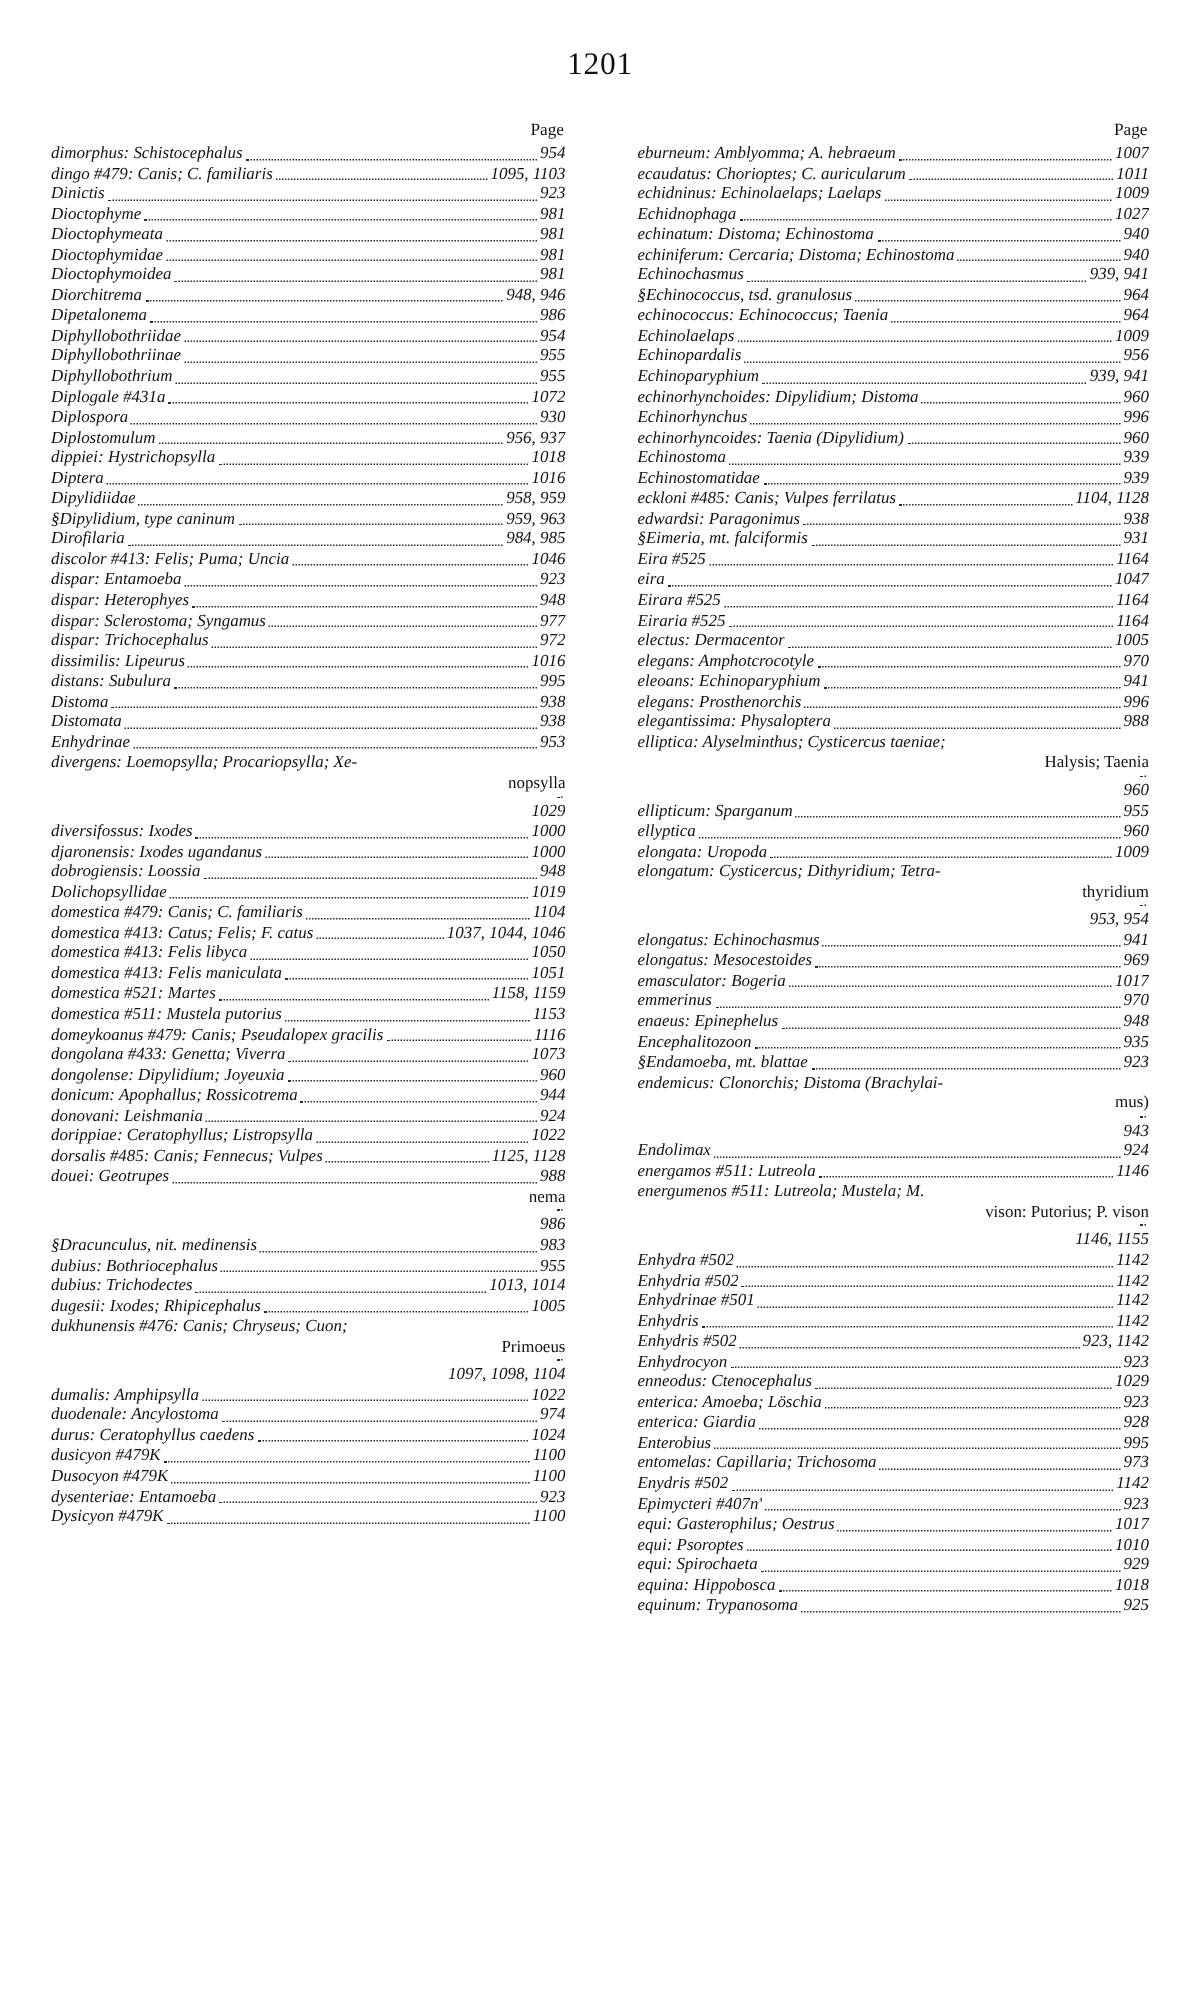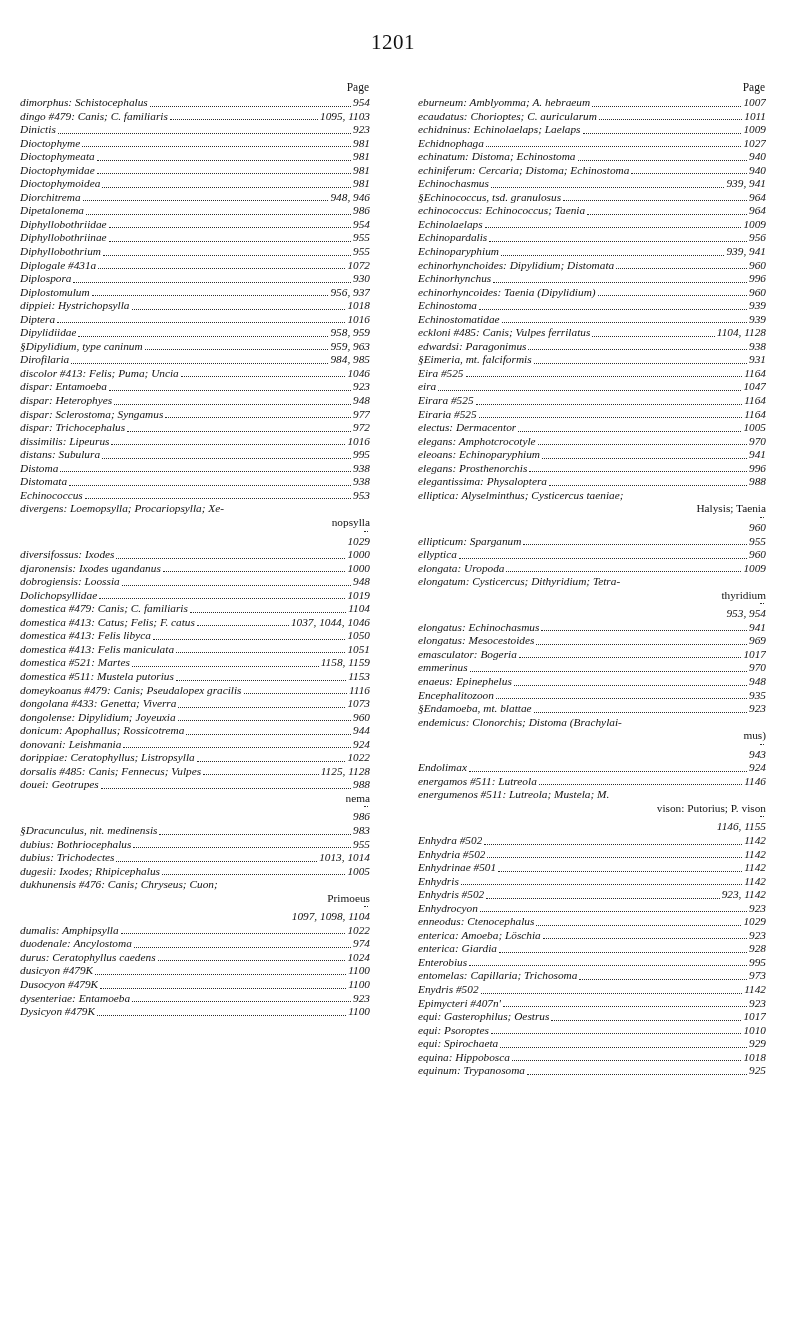--- a/index.html
+++ b/index.html
@@ -12,21 +12,21 @@
     height: 1338px;
     font-family: "Liberation Serif", serif;
     color: #111;
     position: relative;
     overflow: hidden;
   }
   .page {
     width: 800px;
     height: 1338px;
     box-sizing: border-box;
-    padding: 30px 34px 18px 20px;
+    padding: 30px 34px 18px 34px;
     position: relative;
   }
   .folio {
     text-align: center;
     font-size: 21px;
     letter-spacing: 0.5px;
     margin: 0 0 26px 0;
     font-family: "Liberation Serif", serif;
   }
   .cols {
@@ -237,21 +237,21 @@
             <span class="txt it">Distoma</span>
             <span class="leader"></span>
             <span class="pg ref">938</span>
           </li>
           <li>
             <span class="txt it">Distomata</span>
             <span class="leader"></span>
             <span class="pg ref">938</span>
           </li>
           <li>
-            <span class="txt it">Echinococcus</span>
+            <span class="txt it">Enhydrinae</span>
             <span class="leader"></span>
             <span class="pg ref">953</span>
           </li>
           <li class="nodots">
             <span class="txt it">divergens: Loemopsylla; Procariopsylla; Xe-</span>
             <span class="leader"></span>
             <span class="pg ref"></span>
           </li>
           <li class="cont">
             <span class="txt">nopsylla</span>
@@ -477,21 +477,21 @@
             <span class="txt it">Echinopardalis</span>
             <span class="leader"></span>
             <span class="pg ref">956</span>
           </li>
           <li>
             <span class="txt it">Echinoparyphium</span>
             <span class="leader"></span>
             <span class="pg ref">939, 941</span>
           </li>
           <li>
-            <span class="txt it">echinorhynchoides: Dipylidium; Distomata</span>
+            <span class="txt it">echinorhynchoides: Dipylidium; Distoma</span>
             <span class="leader"></span>
             <span class="pg ref">960</span>
           </li>
           <li>
             <span class="txt it">Echinorhynchus</span>
             <span class="leader"></span>
             <span class="pg ref">996</span>
           </li>
           <li>
             <span class="txt it">echinorhyncoides: Taenia (Dipylidium)</span>

